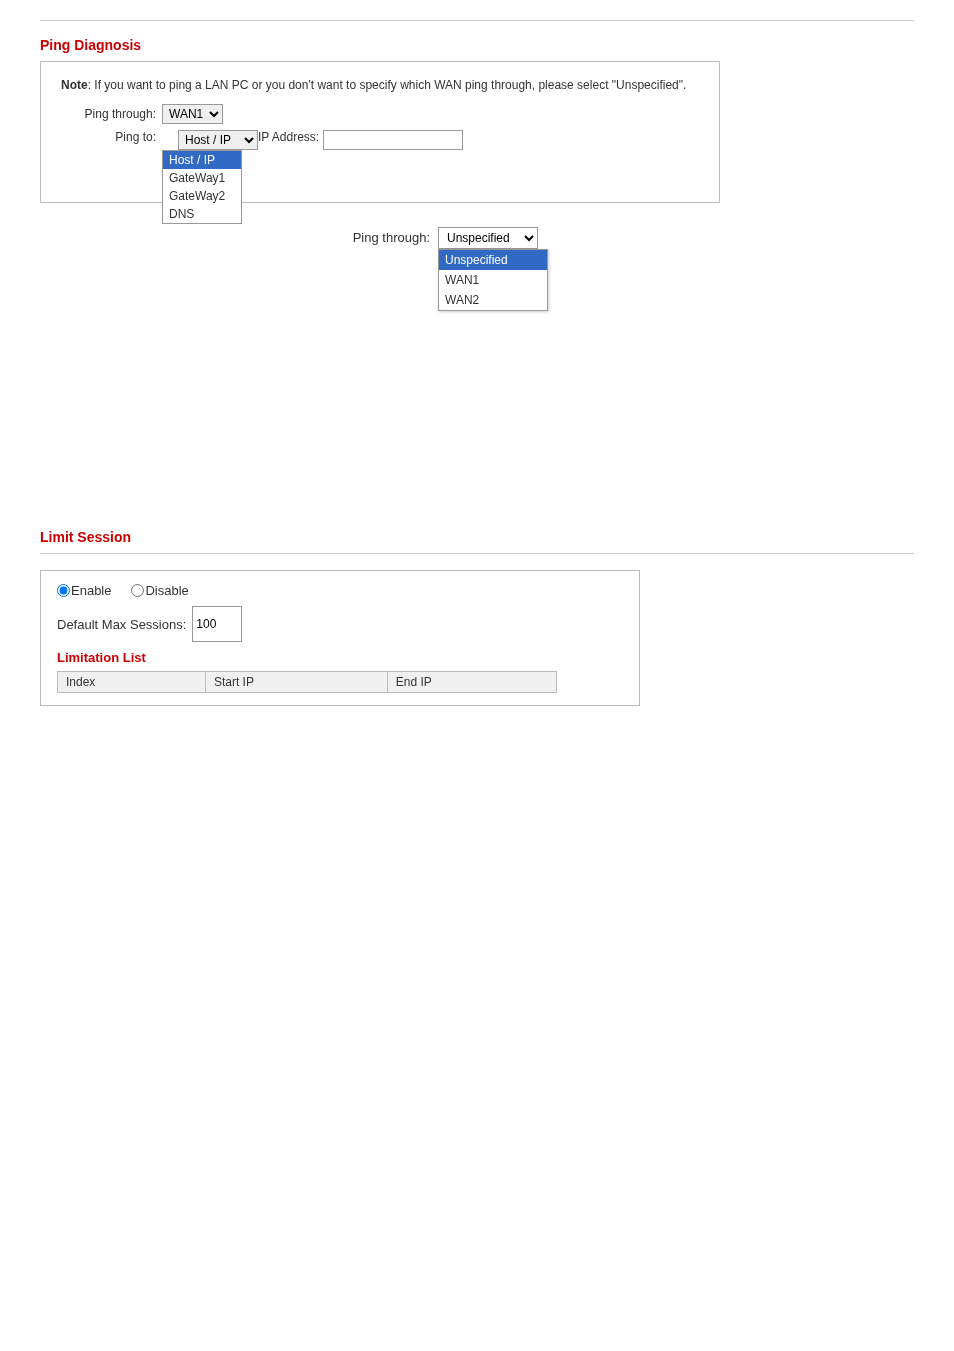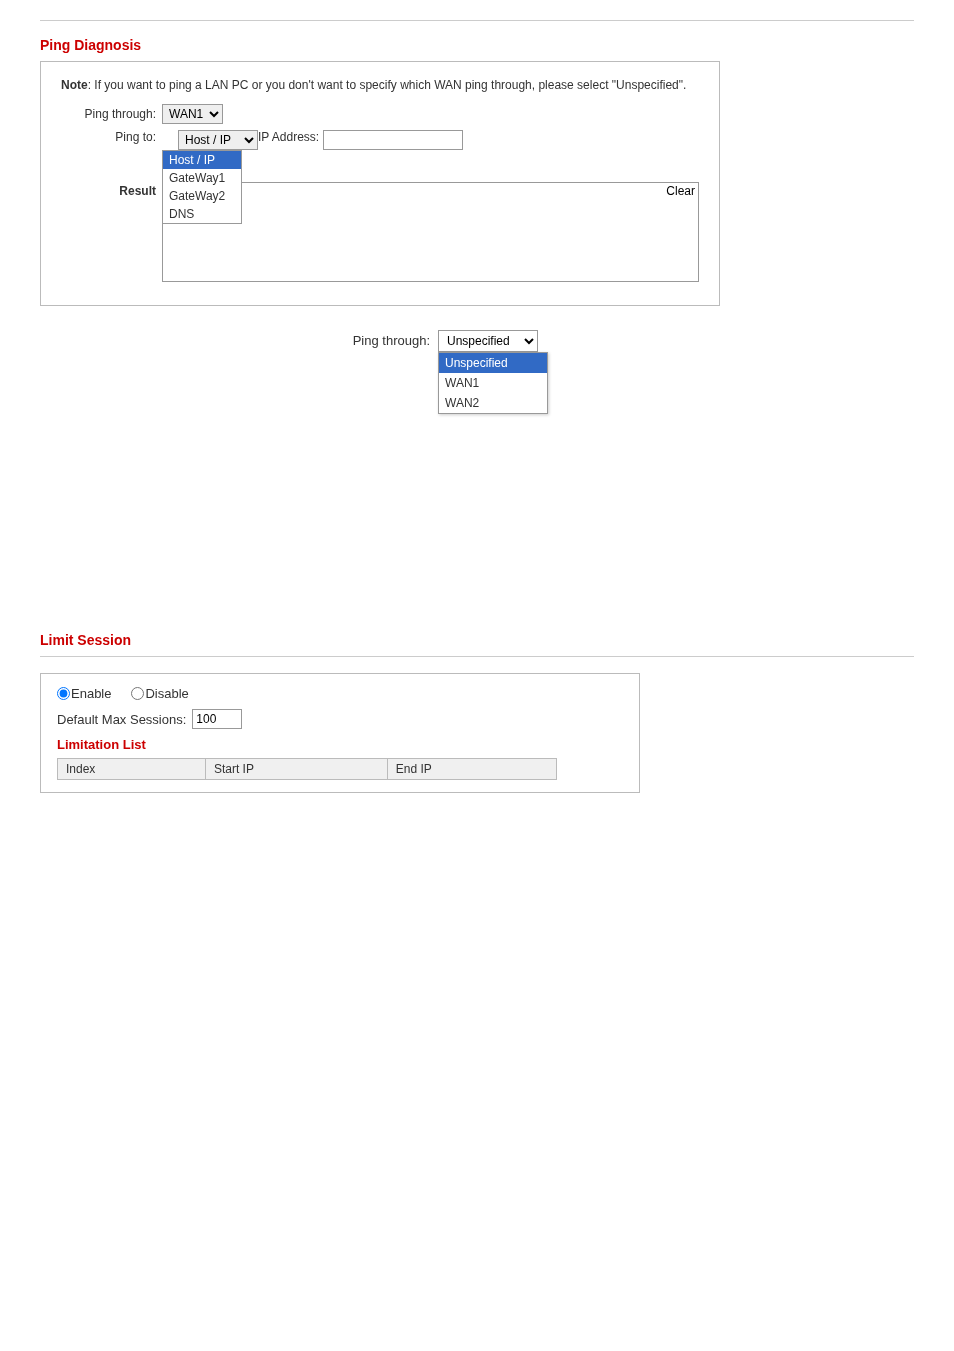--- a/index.html
+++ b/index.html
@@ -199,21 +199,21 @@
       font-size: 13px;
     }
     .default-max-row label {
       margin-right: 6px;
     }
     .default-max-row input {
       width: 50px;
       font-size: 12px;
       border: 1px solid #999;
       padding: 1px 3px;
-      height: 20px;
+      height: 36px;
     }
 
     .limitation-title {
       color: #c00;
       font-weight: bold;
       font-size: 13px;
       margin-bottom: 6px;
     }
 
     .limit-table {
@@ -311,27 +311,20 @@
         </div>
       </div>
       <span style="margin-right:4px;">IP Address:</span>
       <input type="text" class="form-input" style="width: 140px;" value="">
     </div>
 
     <div class="form-row" style="margin-left:101px;">
       <button class="run-btn">Run</button>
     </div>
 
-    <div class="result-row">
-      <span class="result-label">Result</span>
-      <div class="result-box-container">
-        <textarea class="result-box" style=""></textarea>
-        <a class="clear-link">Clear</a>
-      </div>
-    </div>
 
   </div>
 
   <div class="standalone-section" style="margin-left: 280px;">
     <span class="standalone-label">Ping through:</span>
     <div class="standalone-dropdown-wrap">
       <select class="standalone-select">
         <option>Unspecified</option>
         <option>WAN1</option>
         <option>WAN2</option>

